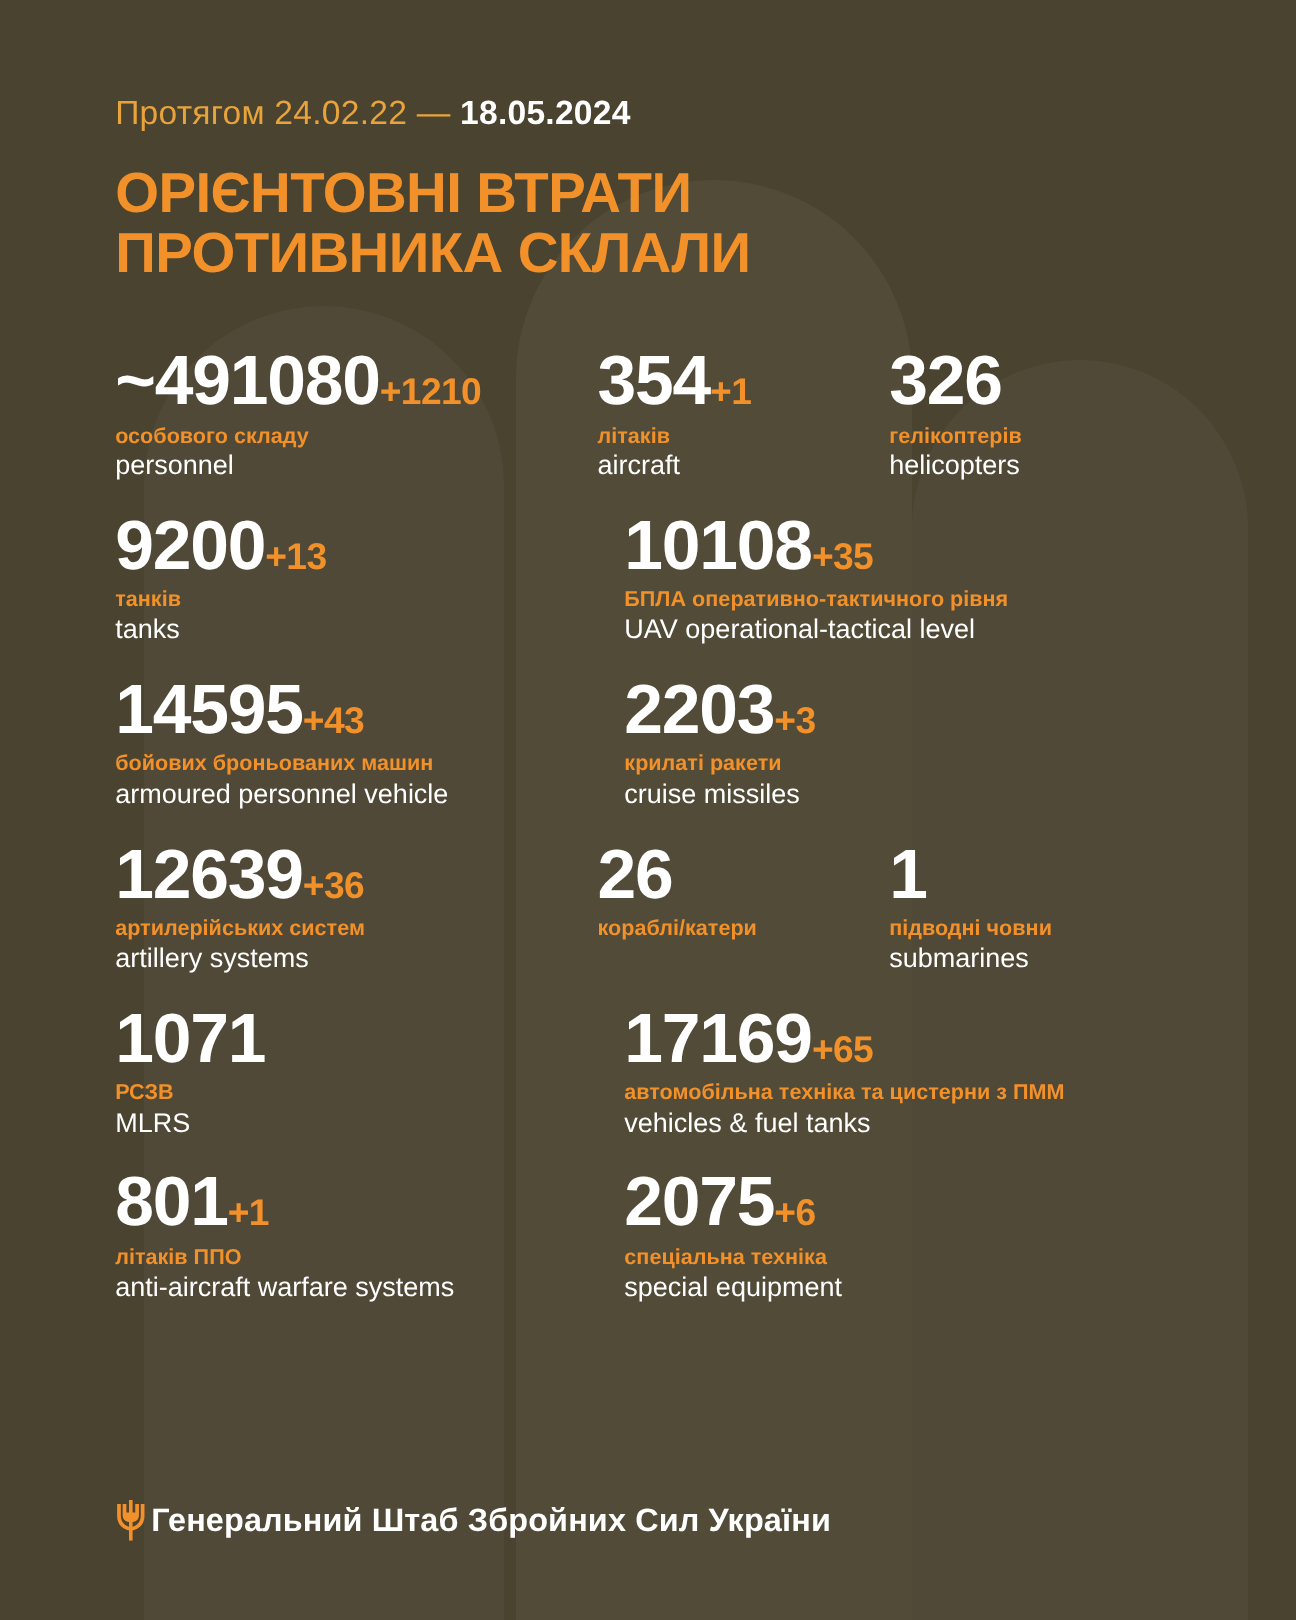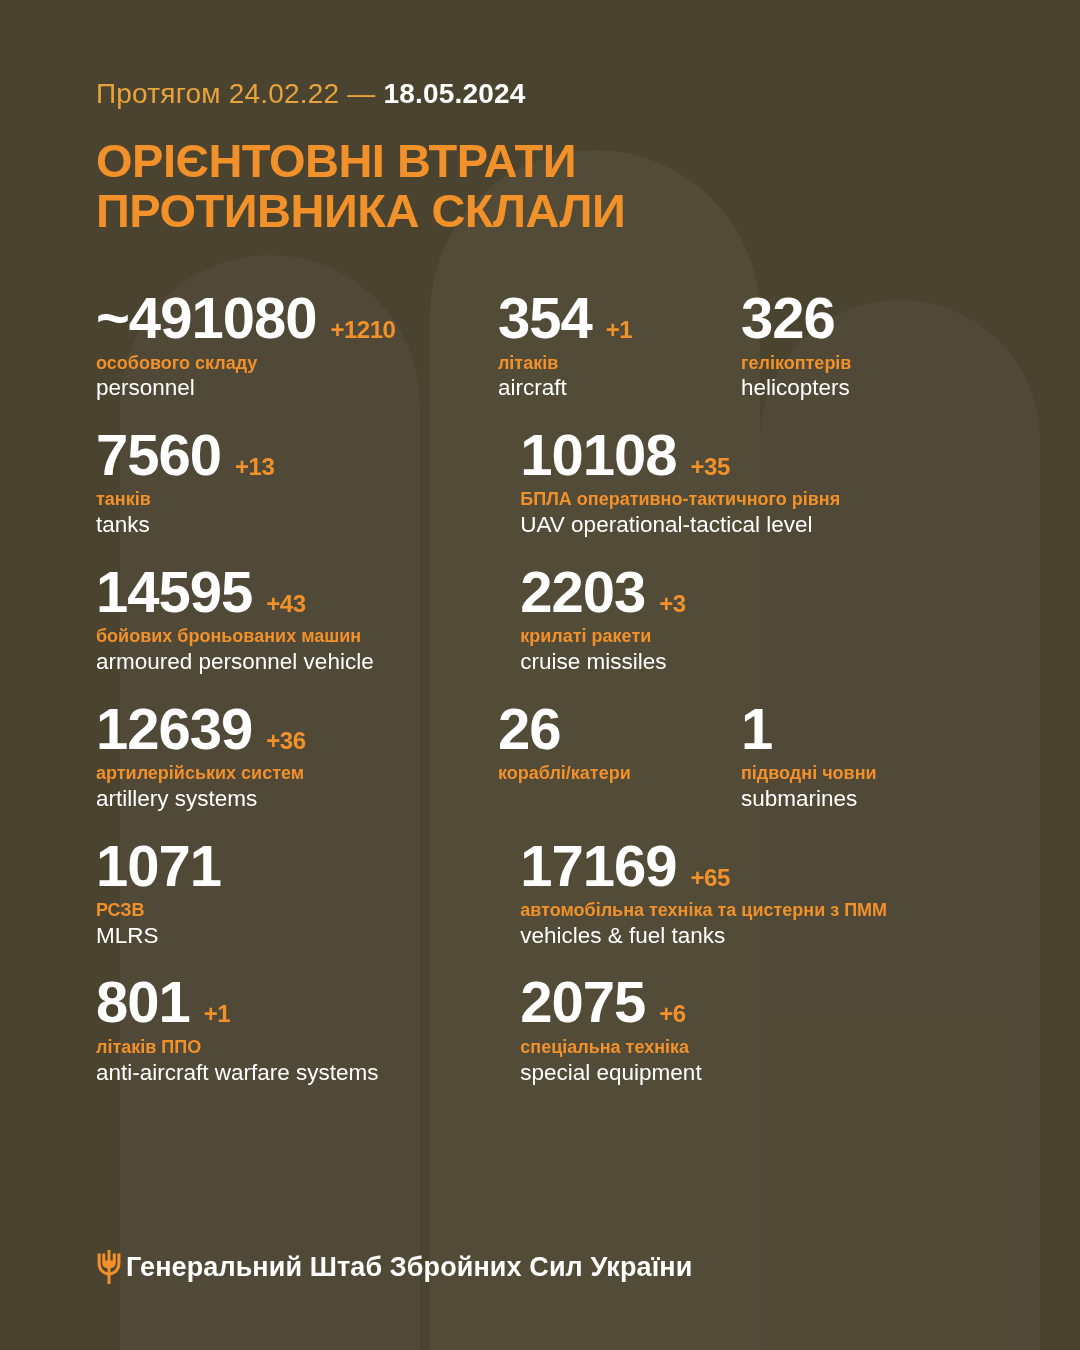--- a/index.html
+++ b/index.html
@@ -78,32 +78,31 @@
     box-sizing: border-box;
   }
   .c-left   { width: 430px; }
   .c-mid    { width: 260px; }
   .c-midwide{ width: 470px; }
   .c-right  { width: 260px; }
 
   .numline {
     display: flex;
     align-items: baseline;
-    gap: 14px;
     white-space: nowrap;
   }
   .num {
     font-size: 58px;
     font-weight: 700;
     color: #ffffff;
     letter-spacing: -1px;
     line-height: 1.05;
   }
   .delta {
-    font-size: 24px;
+    font-size: 31px;
     font-weight: 700;
     color: #f2912a;
     letter-spacing: -.5px;
   }
   .lbl-ua {
     margin-top: 4px;
     font-size: 18px;
     font-weight: 700;
     color: #f2912a;
     line-height: 1.22;
@@ -181,21 +180,21 @@
           <span class="delta"></span>
         </div>
         <div class="lbl-ua">гелікоптерів</div>
         <div class="lbl-en">helicopters</div>
       </div>
     </div>
 
     <div class="row">
       <div class="cell c-left">
         <div class="numline">
-          <span class="num">7560</span>
+          <span class="num">9200</span>
           <span class="delta">+13</span>
         </div>
         <div class="lbl-ua">танків</div>
         <div class="lbl-en">tanks</div>
       </div>
       <div class="cell c-midwide">
         <div class="numline">
           <span class="num">10108</span>
           <span class="delta">+35</span>
         </div>

